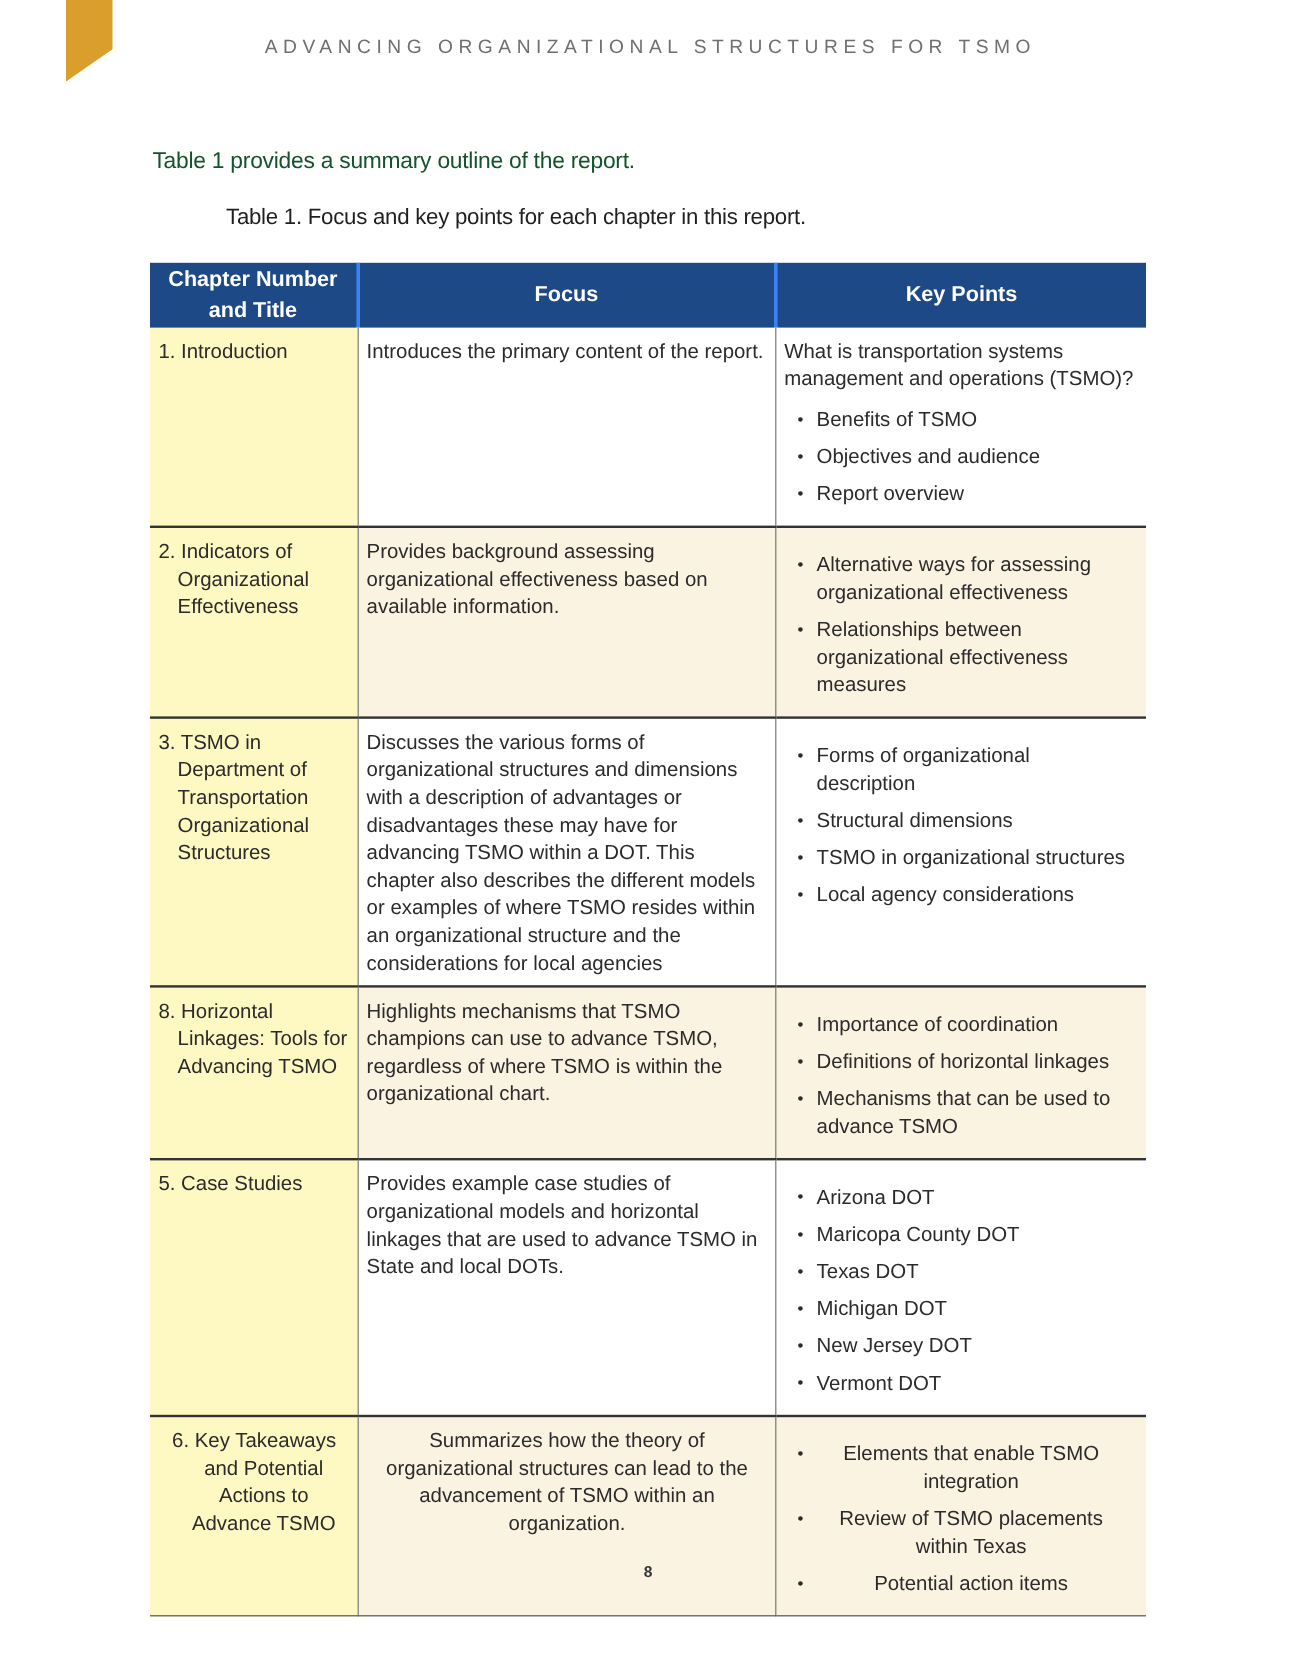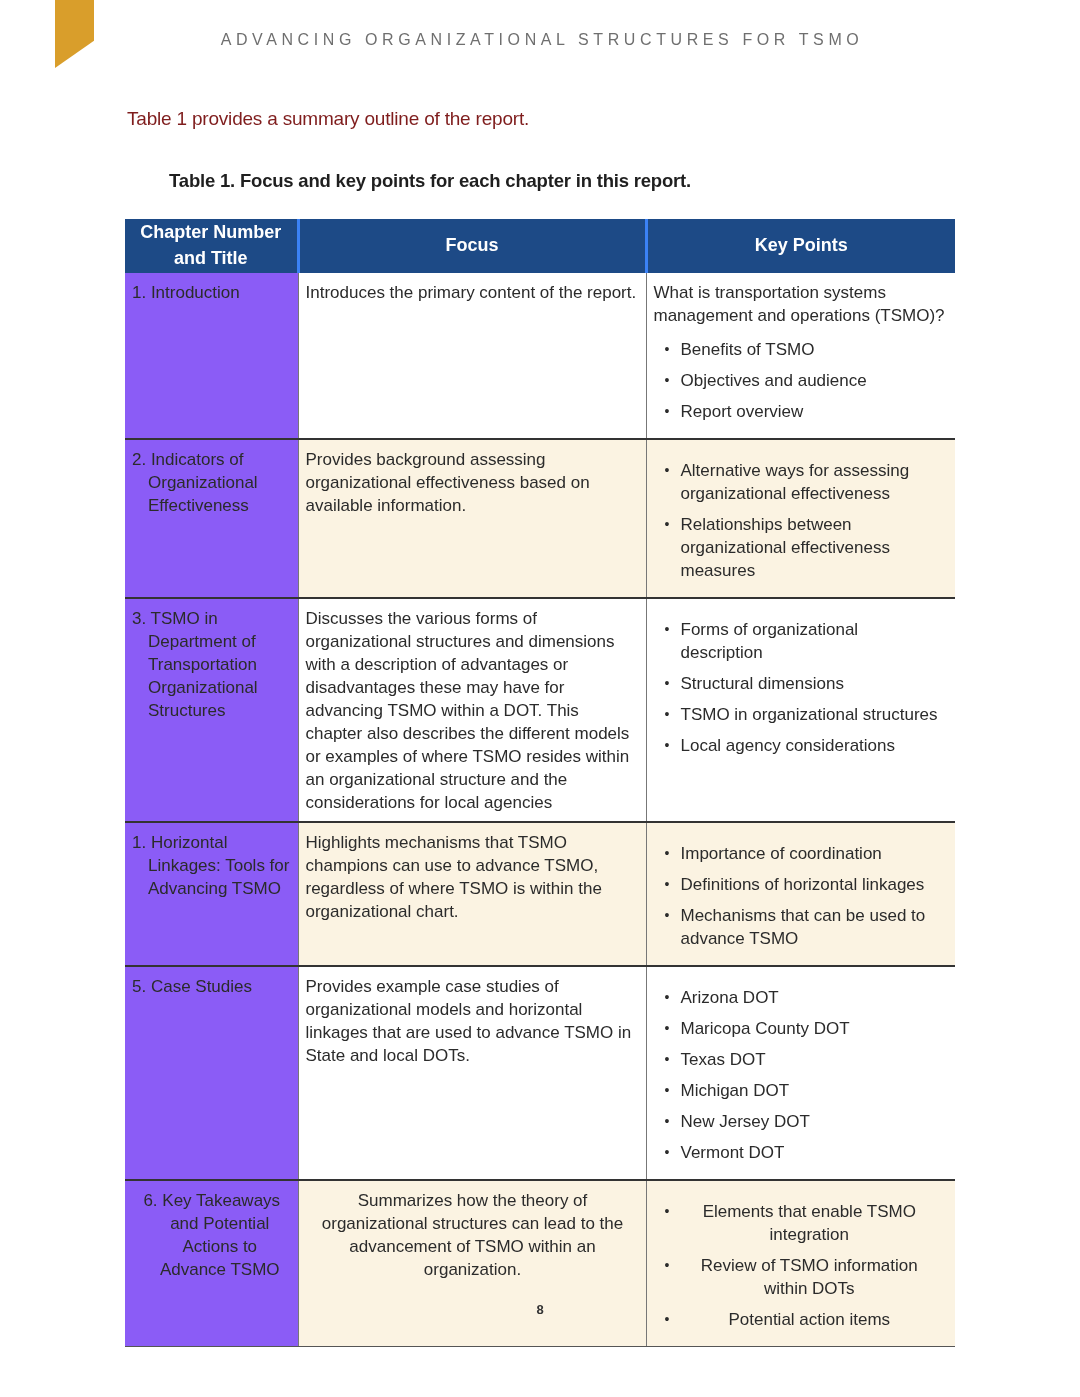--- a/index.html
+++ b/index.html
@@ -2,32 +2,32 @@
 <html><head>
 <meta charset="utf-8">
 <style>
   html, body { margin:0; padding:0; background:#ffffff; }
   body { width:1080px; height:1397px; position:relative; overflow:hidden;
          font-family:"Liberation Sans", sans-serif; color:#2b2b2b; }
   .ribbon { position:absolute; left:55px; top:0; width:39px; height:68px;
             background:#d99e2b; clip-path:polygon(0 0,100% 0,100% 60%,0 100%); }
   .running-head { position:absolute; top:31px; left:0; width:1080px; text-align:center;
                   font-size:16px; letter-spacing:4.6px; color:#6f6f6f; margin-left:2px; }
-  .intro { position:absolute; left:127px; top:108px; font-size:19px; color:#7f1d1d; letter-spacing:-0.2px; }
+  .intro { position:absolute; left:127px; top:124px; font-size:19px; color:#14532d; letter-spacing:-0.2px; }
   .caption { position:absolute; top:170px; left:0; width:860px; text-align:center;
-             font-size:18.5px; font-weight:bold; color:#1f1f1f; letter-spacing:-0.2px; }
+             font-size:18.5px; font-weight:normal; color:#1f1f1f; letter-spacing:-0.2px; }
   table { position:absolute; left:125px; top:219px; width:830px; border-collapse:collapse;
           table-layout:fixed; font-size:17px; line-height:23px; color:#2b2b2b; }
   col.c1 { width:173px; } col.c2 { width:348px; } col.c3 { width:309px; }
   th { background:#1d4a86; color:#ffffff; font-weight:bold; font-size:18px; line-height:26px;
        height:52px; padding:0 4px; text-align:center; vertical-align:middle;
        border-left:3px solid #3b82f6; border-bottom:2px solid #1d4a86; }
   th:first-child { border-left:none; }
   td { vertical-align:top; padding:8px 6px 4px 7px; border-top:2.5px solid #333333; }
-  td.ch { background:#8b5cf6; border-right:1.5px solid #777; }
+  td.ch { background:#fef9c3; border-right:1.5px solid #777; }
   td.focus { border-right:1.5px solid #777; }
   tr.alt td.focus, tr.alt td.kp { background:#fbf3e2; }
   tr.plain td.focus, tr.plain td.kp { background:#ffffff; }
   tr:first-of-type td { border-top:none; }
   tbody tr:last-child td { border-bottom:1.5px solid #555;text-align:center; }
   .ch-num { display:block; padding-left:16px; text-indent:-16px; }
   ul { list-style:none; margin:11px; padding:0; }
   li { position:relative; padding-left:16px; margin-bottom:8px; }
   li:last-child { margin-bottom:0; }
   li::before { content:"\2022"; position:absolute; left:0; top:0; font-size:14px; }
@@ -93,21 +93,21 @@
         <ul>
           <li>Forms of organizational description</li>
           <li>Structural dimensions</li>
           <li>TSMO in organizational structures</li>
           <li>Local agency considerations</li>
         </ul>
       </td>
     </tr>
     <tr class="alt" style="height:126px;">
       <td class="ch">
-          <span class="ch-num">1. Horizontal Linkages: Tools for Advancing TSMO</span>
+          <span class="ch-num">8. Horizontal Linkages: Tools for Advancing TSMO</span>
         </td>
       <td class="focus">Highlights mechanisms that TSMO champions can use to advance TSMO, regardless of where TSMO is within the organizational chart.</td>
       <td class="kp">
         <ul>
           <li>Importance of coordination</li>
           <li>Definitions of horizontal linkages</li>
           <li>Mechanisms that can be used to advance TSMO</li>
         </ul>
       </td>
     </tr>
@@ -128,21 +128,21 @@
       </td>
     </tr>
     <tr class="alt" style="height:137px;">
       <td class="ch">
           <span class="ch-num">6. Key Takeaways and Potential Actions to Advance TSMO</span>
         </td>
       <td class="focus">Summarizes how the theory of organizational structures can lead to the advancement of TSMO within an organization.</td>
       <td class="kp">
         <ul>
           <li>Elements that enable TSMO integration</li>
-          <li>Review of TSMO information within DOTs</li>
+          <li>Review of TSMO placements within Texas</li>
           <li>Potential action items</li>
         </ul>
       </td>
     </tr>
   </tbody>
 </table>
 
 <div class="page-num">8</div>
 
 </body></html>

